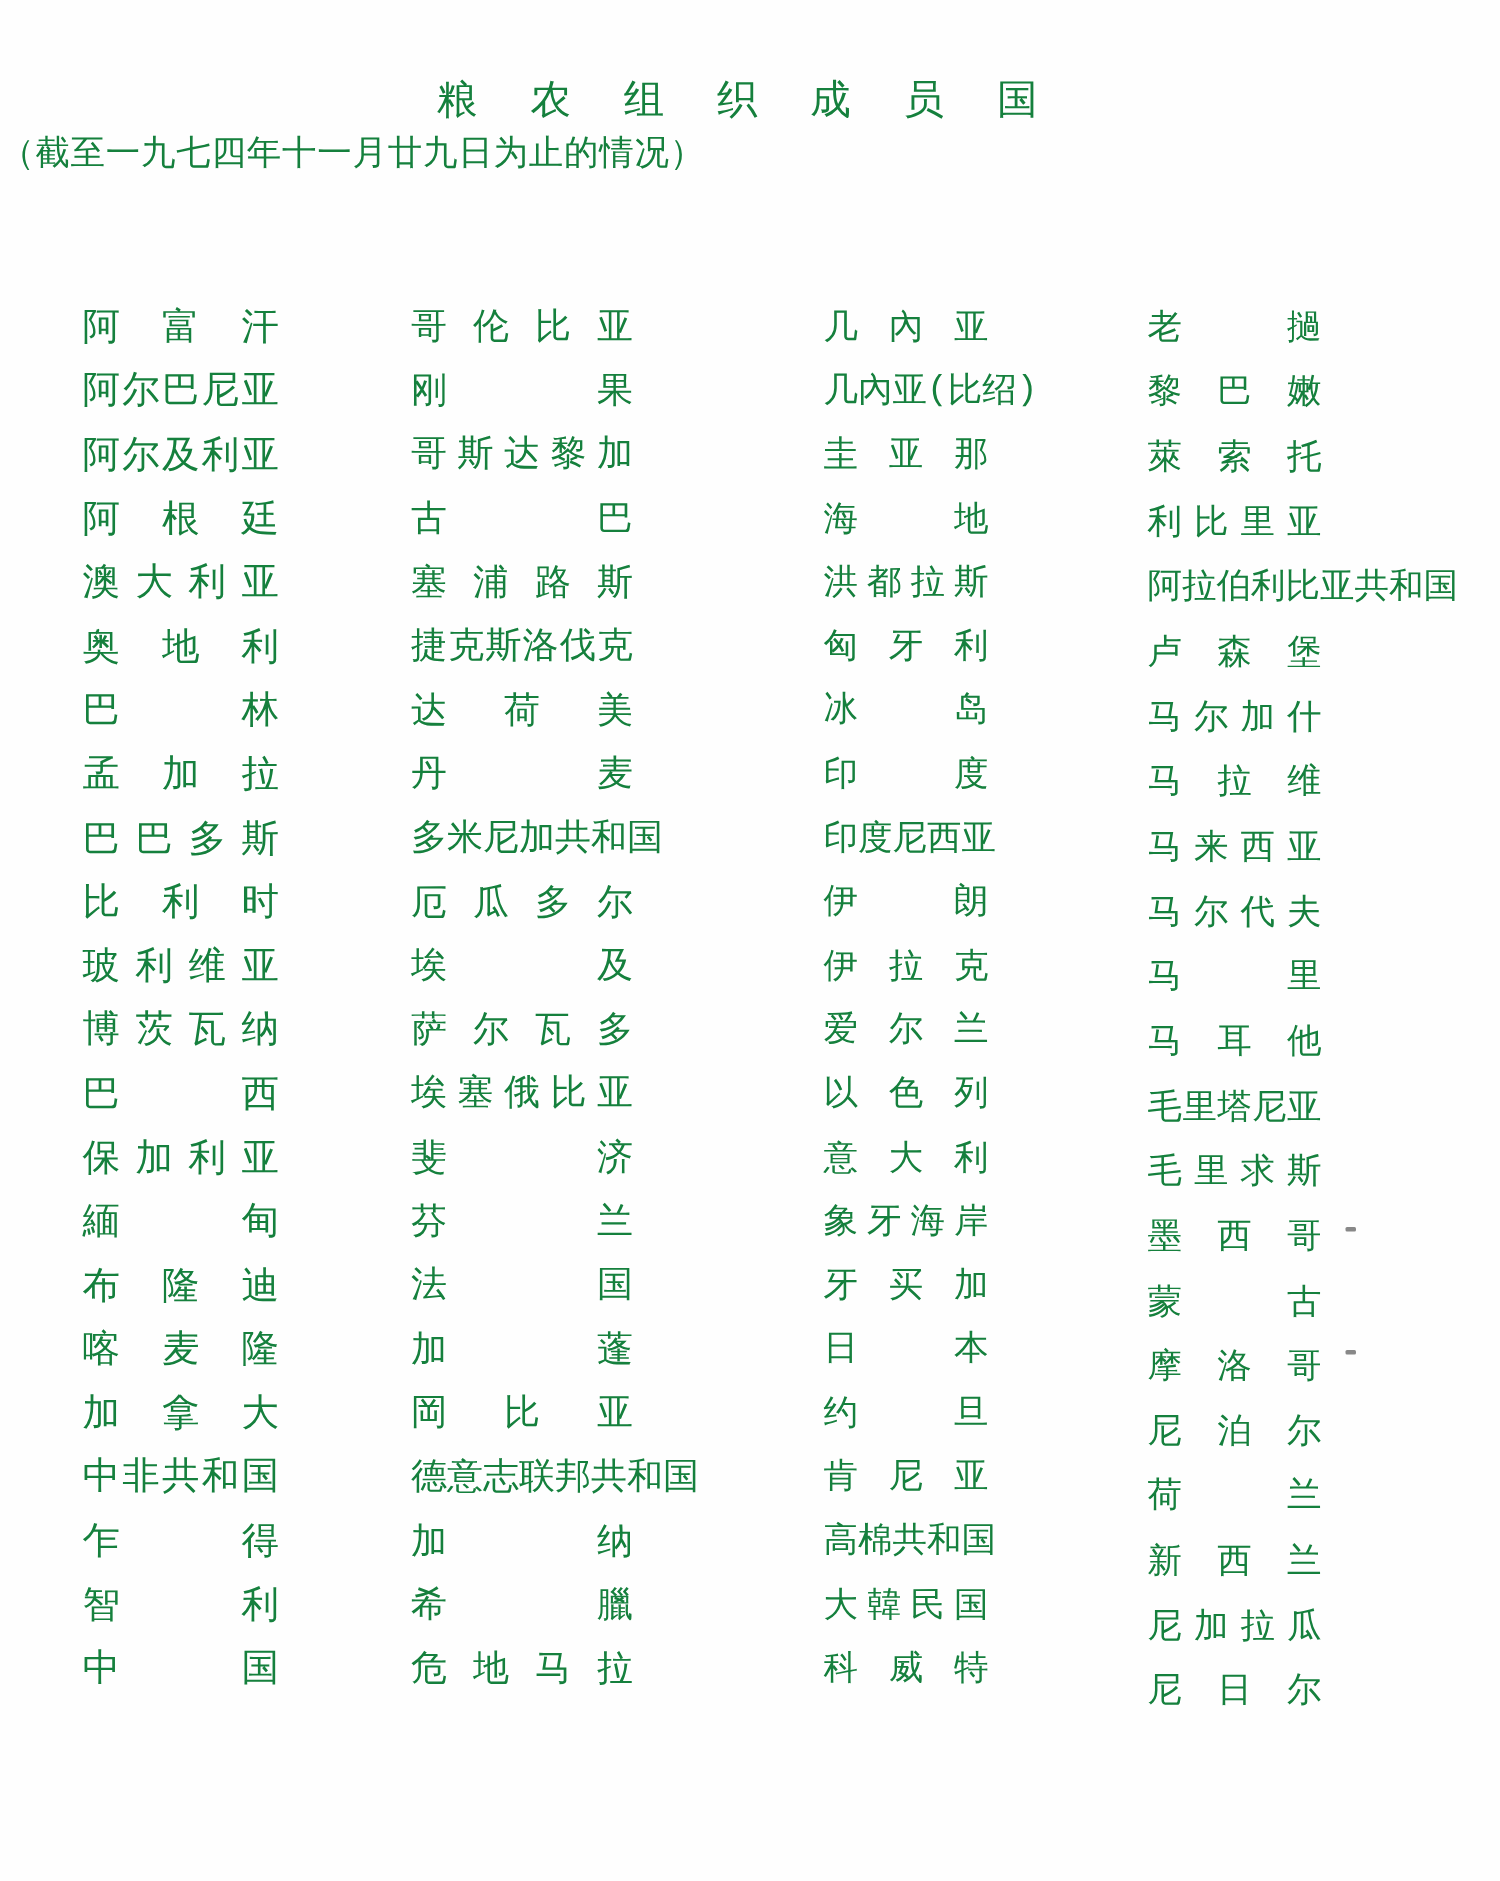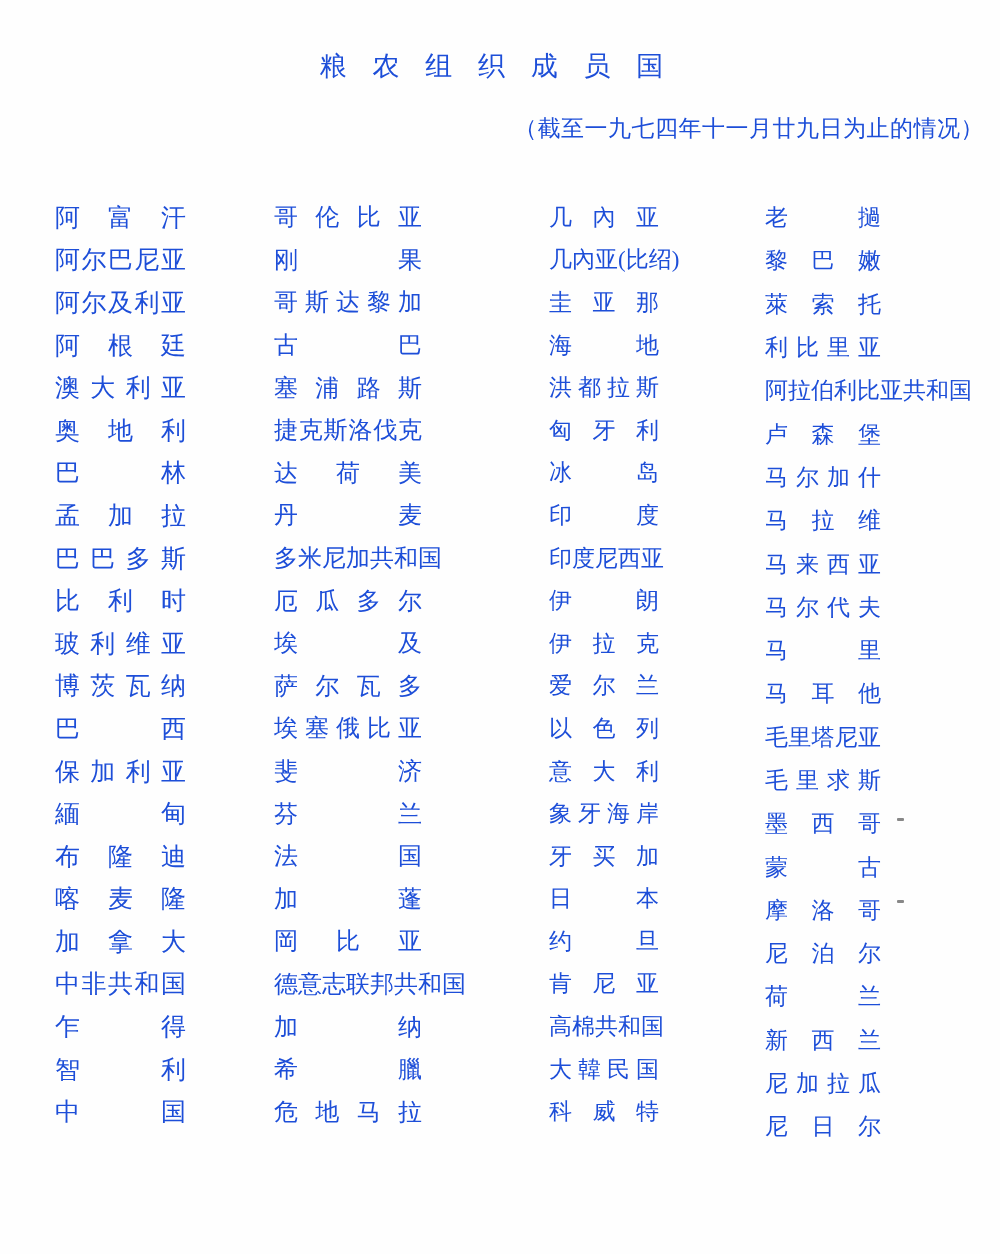--- a/index.html
+++ b/index.html
@@ -5,43 +5,43 @@
   html, body {
     margin: 0;
     padding: 0;
     background: #fefefe;
   }
   .page {
     position: relative;
     width: 984px;
     height: 1254px;
     background: #fefefe;
-    color: #1d4ed8;
-    font-family: Liberation Serif, serif;
+    color: #15803d;
+    font-family: Liberation Mono, monospace;
     overflow: hidden;
   }
   .title {
     position: absolute;
     top: 48px;
     left: 0;
     width: 100%;
     margin: 0;
     text-align: center;
     font-size: 27px;
     font-weight: normal;
     word-spacing: 17px;
     letter-spacing: 1px;
     white-space: pre;
   }
   .subtitle {
     position: absolute;
-    top: 113px;
+    top: 86px;
     left: 0;
     width: 100%;
-    text-align: right;
+    text-align: left;
     font-size: 23px;
     letter-spacing: 0.5px;
   }
   .col {
     position: absolute;
     top: 196px;
   }
   .col .name {
     display: flex;
     justify-content: space-between;

